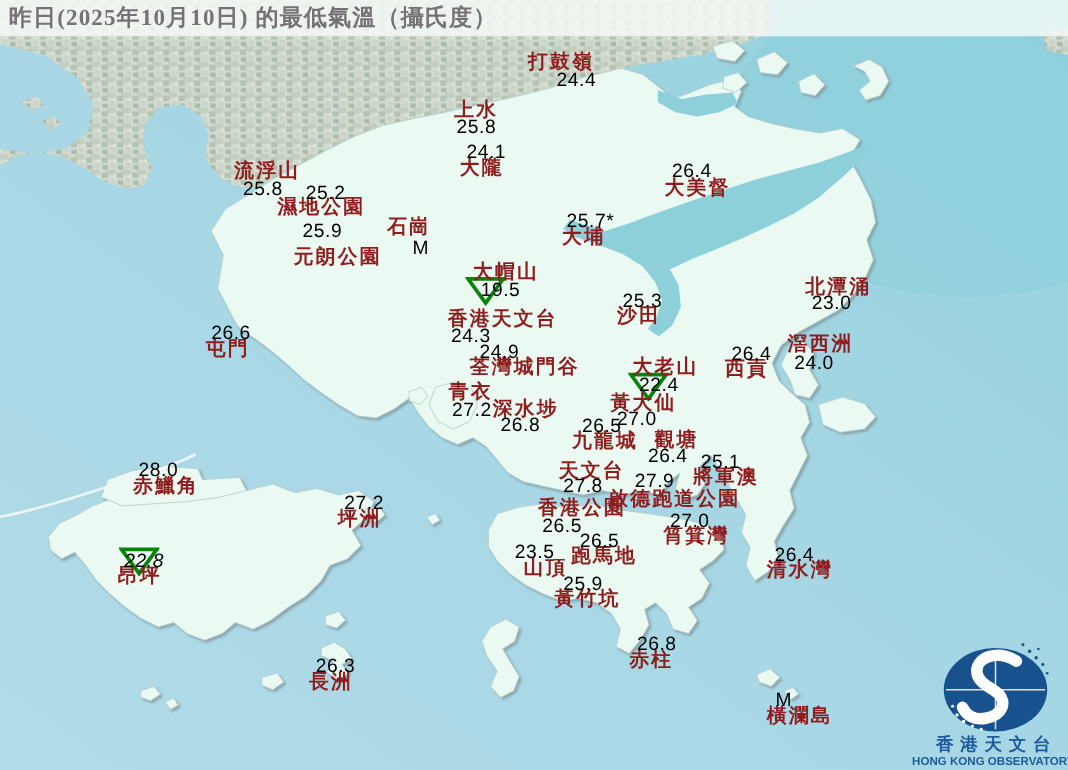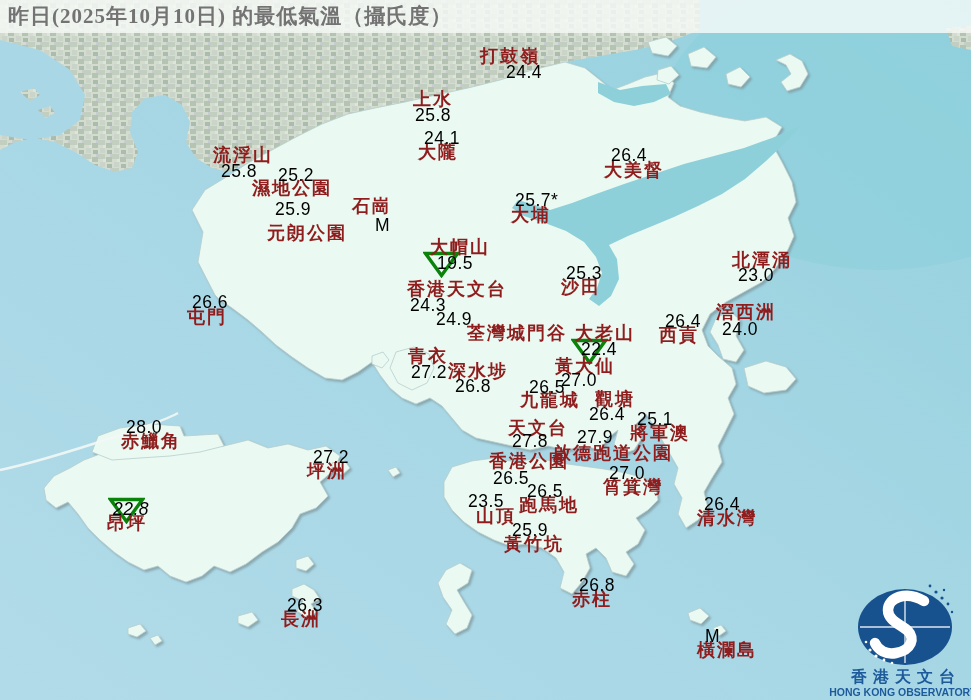--- a/index.html
+++ b/index.html
@@ -134,21 +134,21 @@
       <div class="st-name" style="left: 430px; top: 238px; text-align: right;">大帽山</div>
       <div class="st-value" style="left: 437px; top: 255px;">19.5</div>
       <div class="st-name" style="left: 732px; top: 251px;">北潭涌</div>
       <div class="st-value" style="left: 738px; top: 267px;">23.0</div>
       <div class="st-name" style="left: 561px; top: 278px;">沙田</div>
       <div class="st-value" style="left: 566px; top: 265px;">25.3</div>
       <div class="st-name" style="left: 407px; top: 280px;">香港天文台</div>
       <div class="st-value" style="left: 410px; top: 297px;">24.3</div>
       <div class="st-name" style="left: 187px; top: 308px;">屯門</div>
       <div class="st-value" style="left: 192px; top: 294px;">26.6</div>
-      <div class="st-name" style="left: 427px; top: 324px; margin-left: 40px;">荃灣城門谷</div>
+      <div class="st-name" style="left: 427px; top: 324px;">荃灣城門谷</div>
       <div class="st-value" style="left: 436px; top: 311px;">24.9</div>
       <div class="st-name" style="left: 659px; top: 326px;">西貢</div>
       <div class="st-value" style="left: 665px; top: 313px;">26.4</div>
       <div class="st-name" style="left: 716px; top: 303px;">滘西洲</div>
       <div class="st-value" style="left: 722px; top: 321px;">24.0</div>
       <div class="marker" style="left: 571px; top: 338px;"><svg width="37" height="27" viewBox="0 0 37 27">
           <path d="M2.5,2.5 L34.5,2.5 L18.5,24.5 Z" fill="none" stroke="#0a830a" stroke-width="3.4"></path>
         </svg></div>
       <div class="st-name" style="left: 575px; top: 324px;">大老山</div>
       <div class="st-value" style="left: 581px; top: 341px;">22.4</div>

